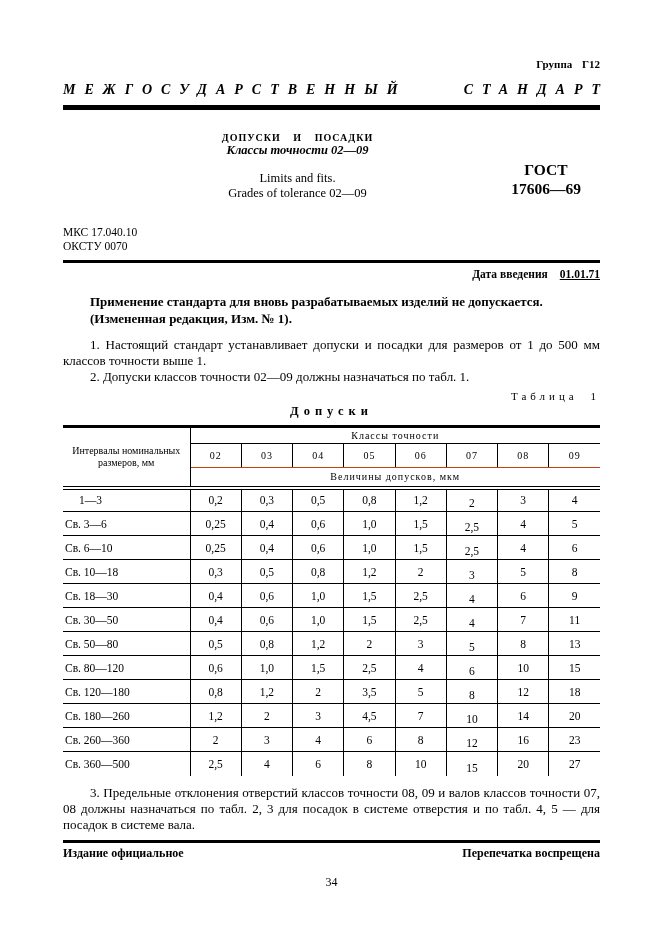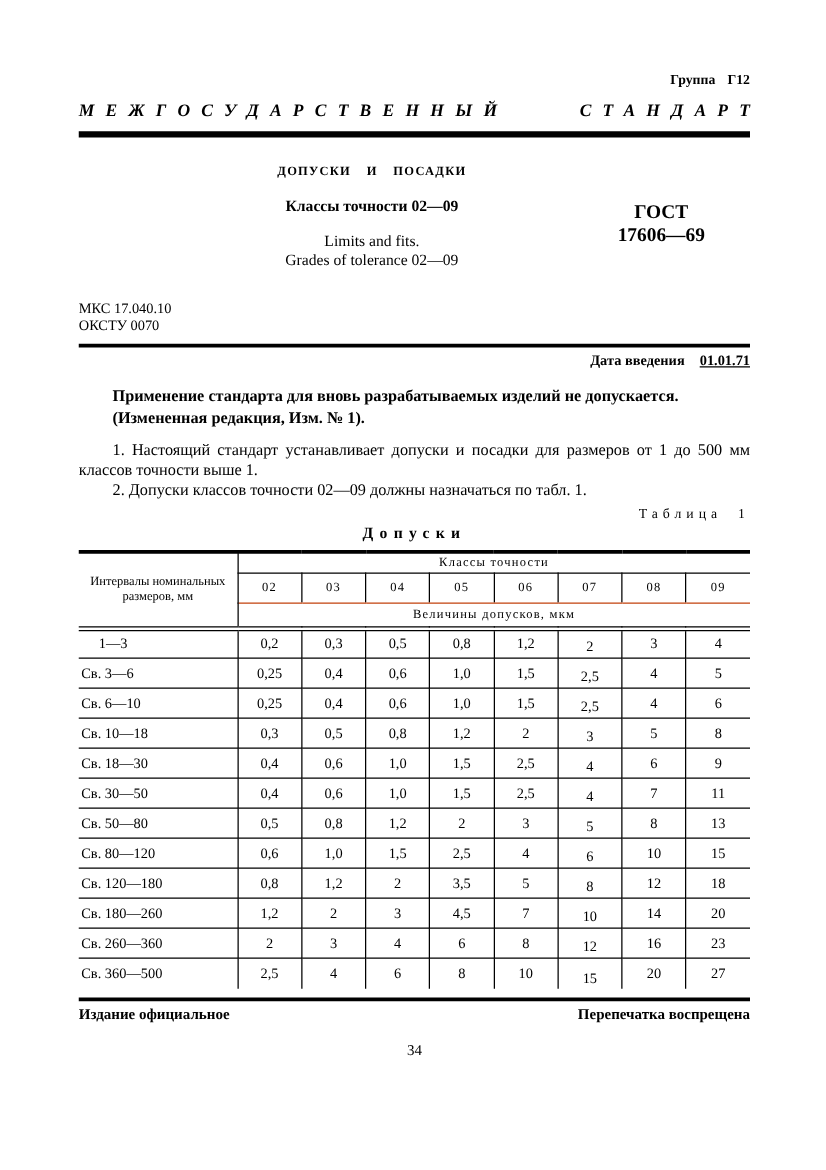--- a/index.html
+++ b/index.html
@@ -36,25 +36,25 @@
   .std-type span { letter-spacing: 9px; margin-right: -9px; }
   .rule-thick { border: 0; border-top: 5px solid #000; margin-top: 7px; }
 
   
   .title-block {
     width: 100%;
     text-align: center;
     transform: translateX(-34px);
   }
   .doc-title { margin-top: 22px; font-weight: bold; font-size: 10px; word-spacing: 9px; letter-spacing: 1px; }
-  .doc-subtitle { margin-top: 15px; font-weight: bold; font-size: 12.5px; }
+  .doc-subtitle { font-weight: bold; font-size: 12.5px; font-style: italic; }
   .doc-en { margin-top: 13px; font-size: 12.5px; line-height: 15px; }
   .designation {
     position: absolute;
-    top: 160px; right: 62px;
+    top: 160px; right: 45px;
     width: 140px;
     text-align: center;
     font-weight: bold;
     font-size: 15.5px;
     line-height: 19px;
   }
   .codes { margin-top: 24px; font-size: 11.5px; line-height: 14px; }
 
   .rule-mid { border: 0; border-top: 3px solid #000; margin-top: 7px; }
 
@@ -322,20 +322,21 @@
           <td>6</td>
           <td>8</td>
           <td>10</td>
           <td>15</td>
           <td>20</td>
           <td>27</td>
         </tr>
       </tbody>
   </table>
 
+  <p class="clause clause3">3. Предельные отклонения отверстий классов точности 08, 09 и валов классов точности 07, 08 должны назначаться по табл. 2, 3 для посадок в системе отверстия и по табл. 4, 5 — для посадок в системе вала.</p>
 
   <hr class="rule-footer">
   <div class="footer-line">
     <span>Издание официальное</span>
     <span>Перепечатка воспрещена</span>
   </div>
 
   <div class="page-num">34</div>
 
 </div>

